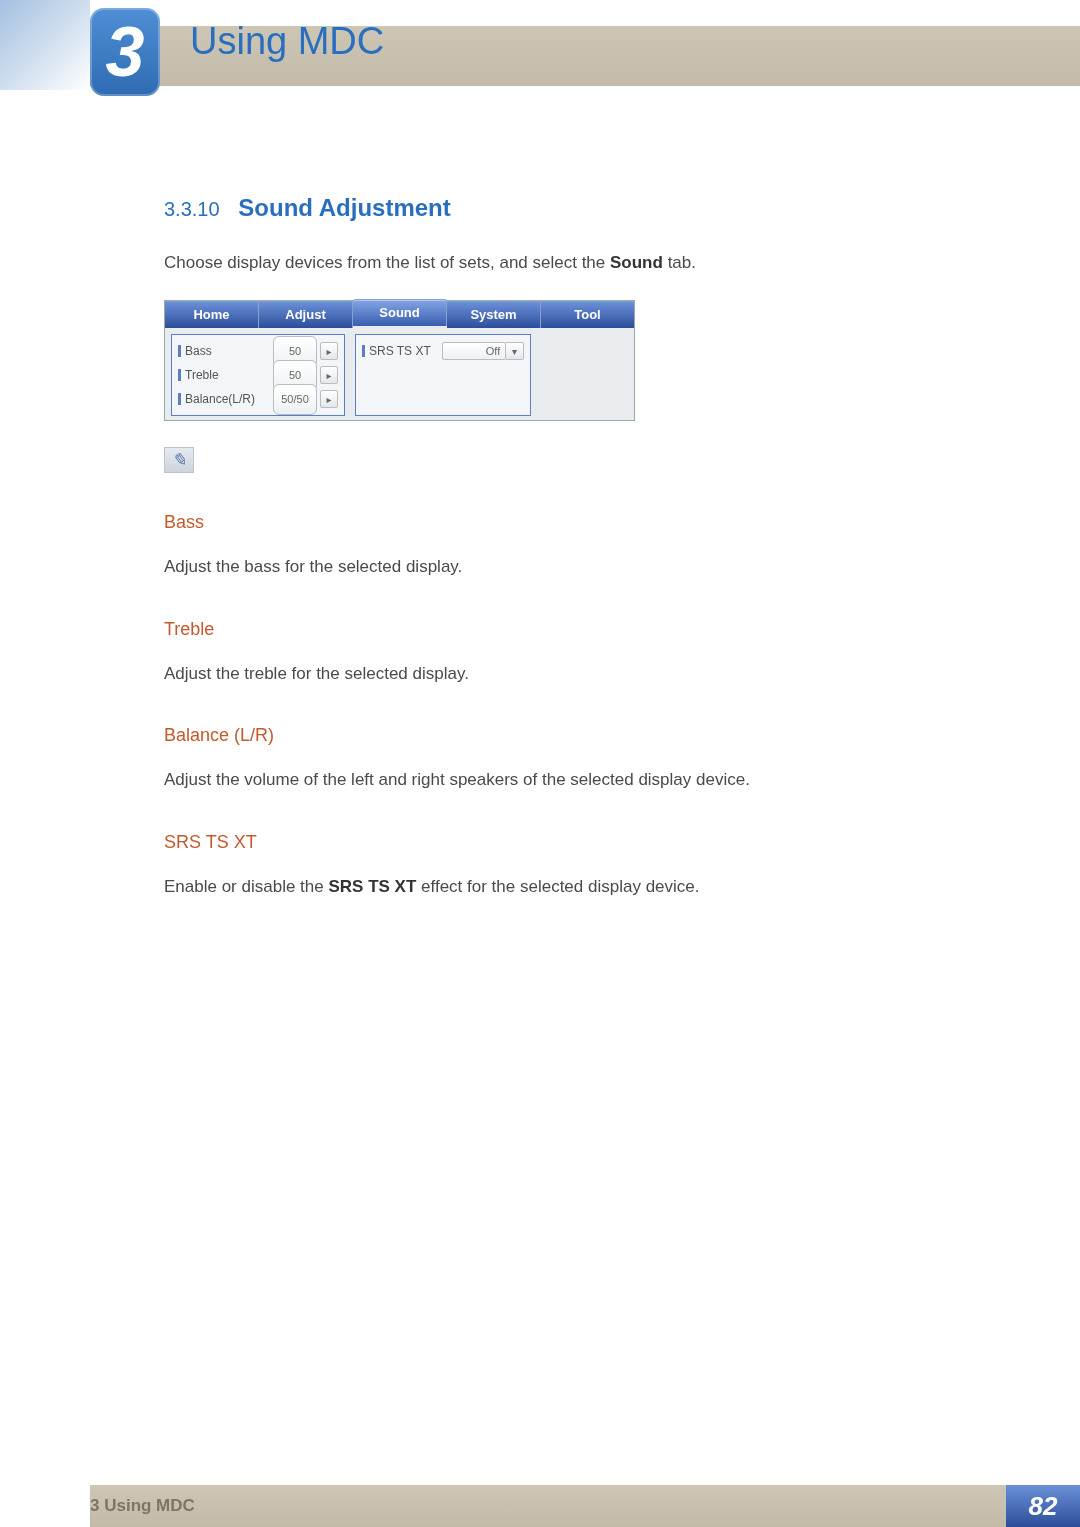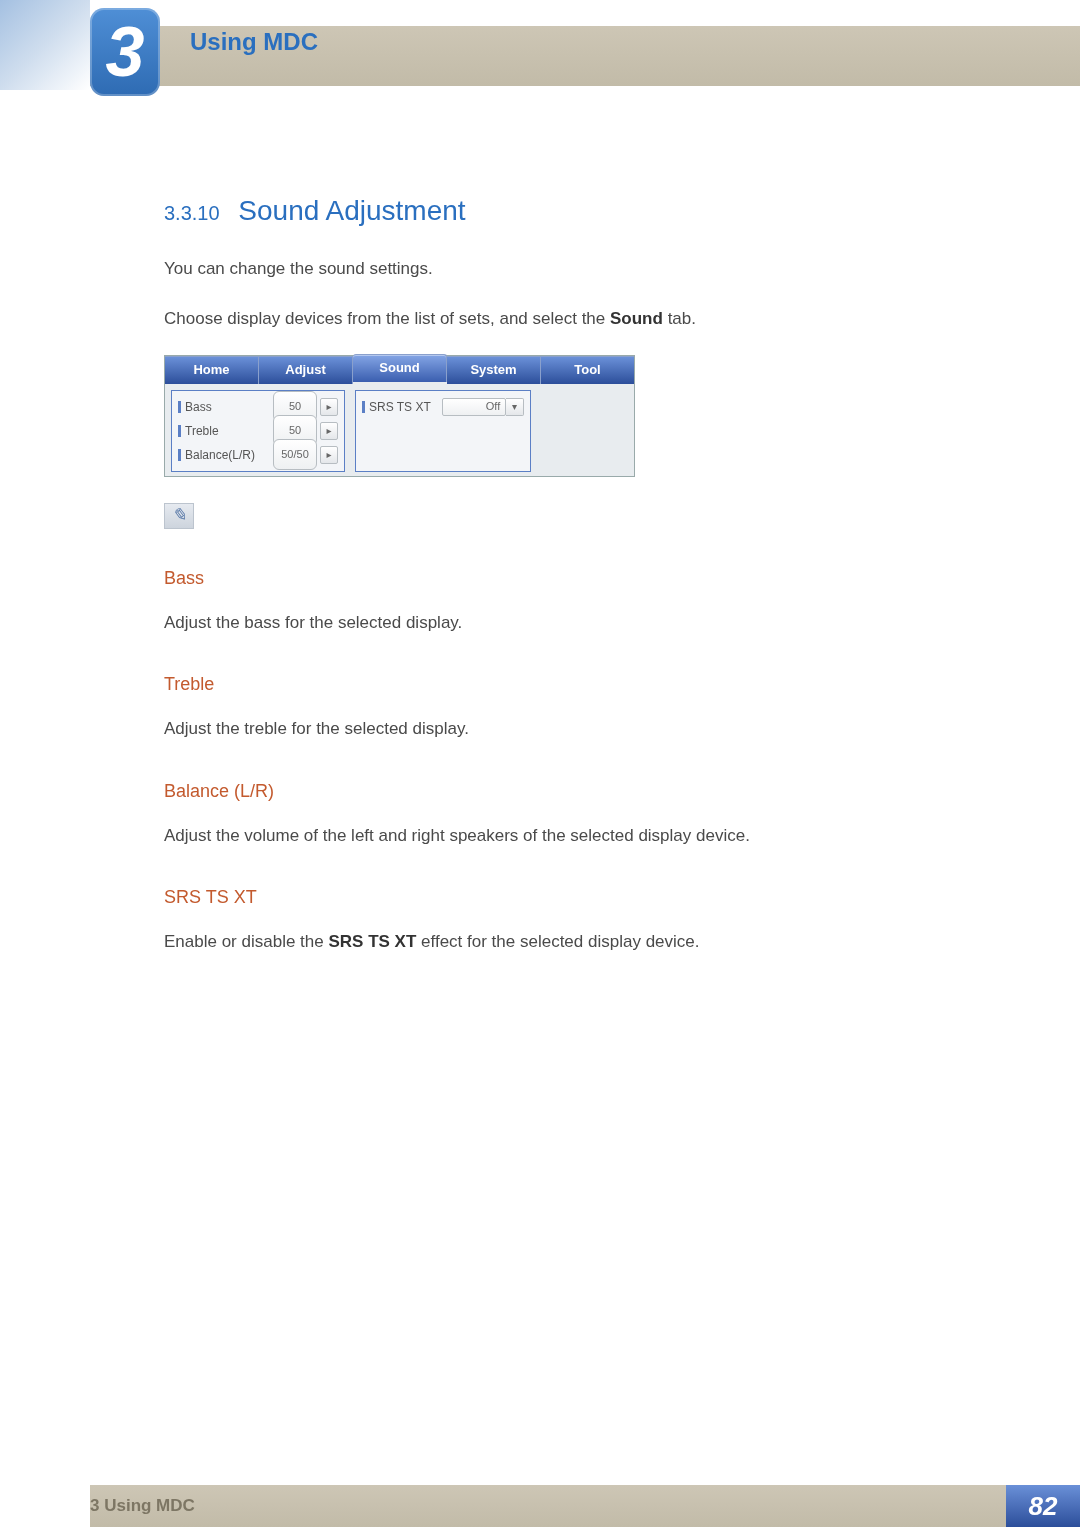--- a/index.html
+++ b/index.html
@@ -34,36 +34,36 @@
     font-size: 70px;
     font-weight: 700;
     font-style: italic;
     display: flex;
     align-items: center;
     justify-content: center;
     box-shadow: inset 0 0 0 2px rgba(255,255,255,0.25);
   }
   .chapter-title {
     position: absolute;
-    left: 190px; top: 28px;
-    font-size: 24px;
-    font-weight: 700;
+    left: 190px; top: 20px;
+    font-size: 38px;
+    font-weight: 400;
     color: #2a6fbf;
   }
   .content {
     position: absolute;
     left: 164px;
     right: 90px;
     top: 190px;
     font-size: 17px;
     color: #4a4a4a;
     line-height: 1.5;
   }
   .sec-num { color: #2a6fbf; font-weight: 400; font-size: 20px; }
-  .sec-title { color: #2a6fbf; font-weight: 400; font-size: 28px; margin-left: 14px; }
+  .sec-title { color: #2a6fbf; font-weight: 700; font-size: 24px; margin-left: 14px; }
   .para { margin-top: 24px; }
   .bold { font-weight: 700; color: #333; }
   .panel {
     margin-top: 24px;
     width: 471px;
     border: 1px solid #9aa;
     background: #e8ecef;
   }
   .tabs { display: flex; }
   .tab {
@@ -174,21 +174,20 @@
 <div class="header-bar"></div>
 <div class="chapter-badge">3</div>
 <div class="chapter-title">Using MDC</div>
 
 <div class="content">
   <div>
     <span class="sec-num">3.3.10</span>
     <span class="sec-title">Sound Adjustment</span>
   </div>
 
-  <div class="para">You can change the sound settings.</div>
   <div class="para">
     <span>Choose display devices from the list of sets, and select the </span><span class="bold">Sound</span><span> tab.</span>
   </div>
 
   <div class="panel">
     <div class="tabs">
       <div class="tab">Home</div>
       <div class="tab">Adjust</div>
       <div class="tab raised">Sound</div>
       <div class="tab">System</div>

